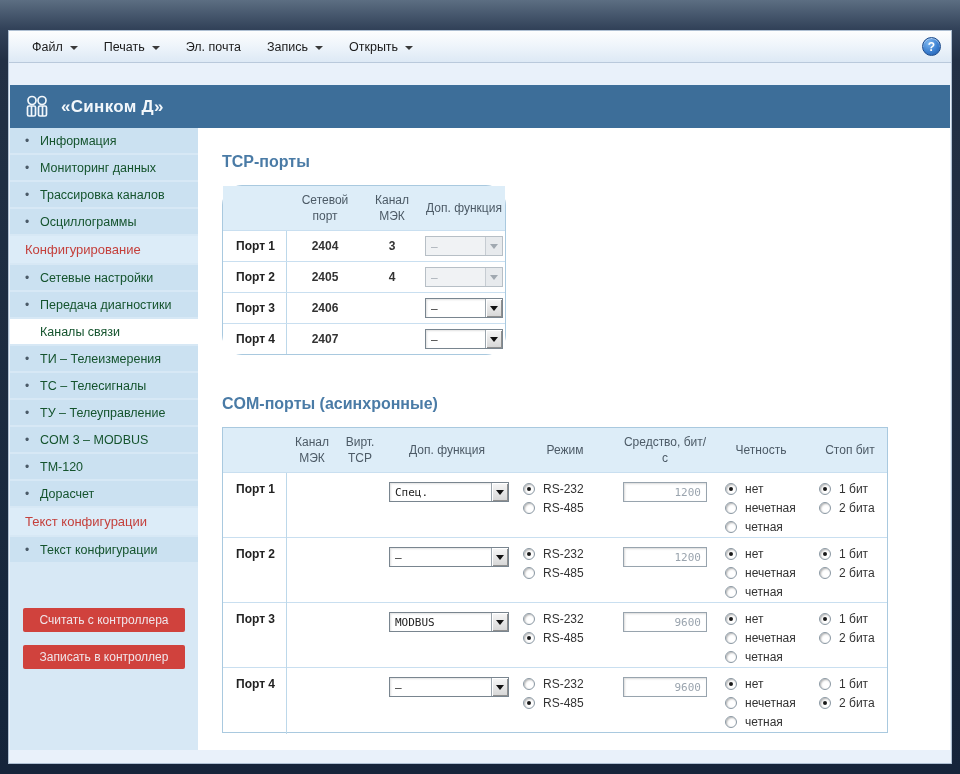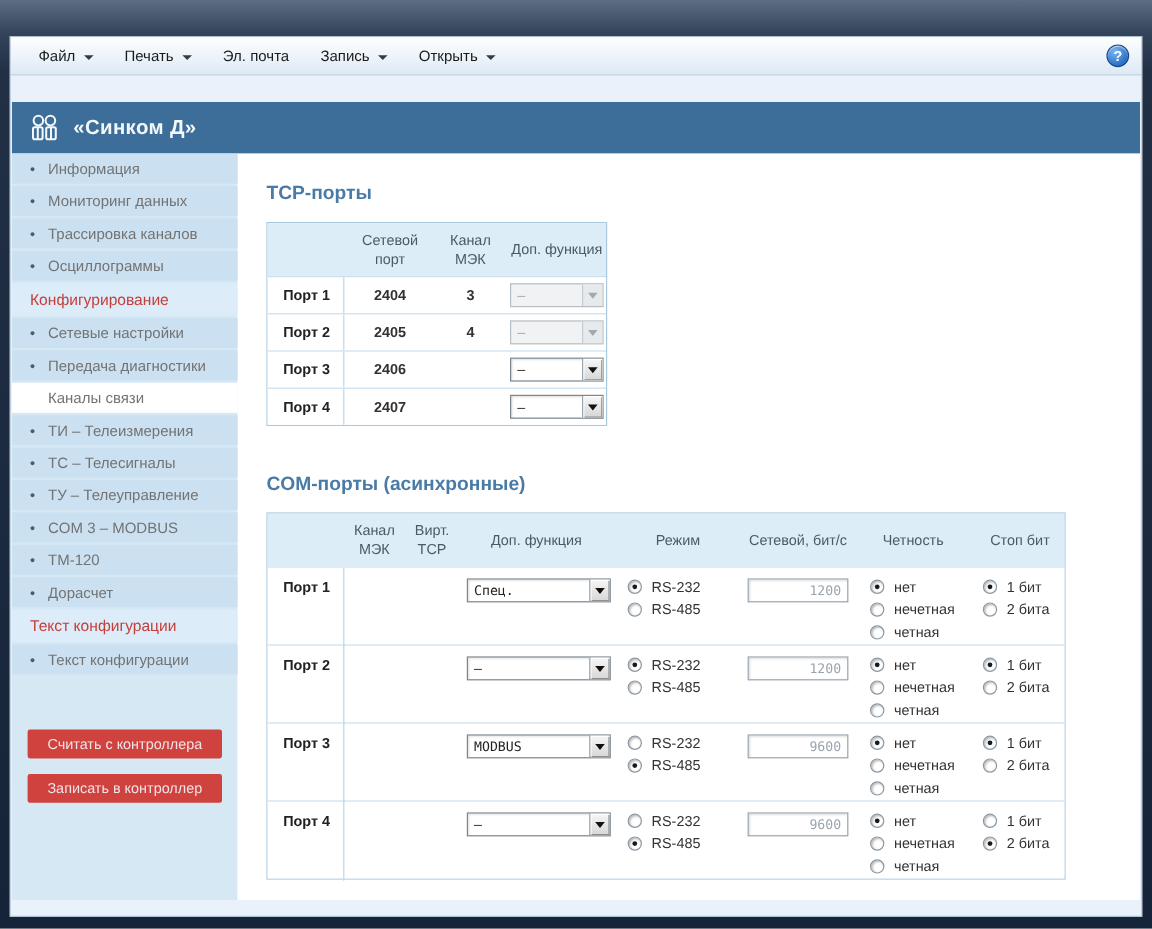--- a/index.html
+++ b/index.html
@@ -47,21 +47,21 @@
 
   
   .app-header { height:43px; background:#3d6e99; display:flex; align-items:center; padding-left:13px; gap:10px; flex:0 0 auto; }
   .brand { color:#f2f7fb; font-size:17px; font-weight:bold; letter-spacing:.3px; }
 
   .app-body { flex:1; display:flex; min-height:0; }
 
   
   .sidebar { width:188px; flex:0 0 auto; background:#d7e8f5; display:flex; flex-direction:column; }
   .side-item { height:25px; margin-bottom:2px; background:#cbe1f1; display:flex; align-items:center;
-    padding-left:30px; position:relative; font-size:12.5px; color:#737373; cursor:pointer; }
+    padding-left:30px; position:relative; font-size:12.5px; color:#14532d; cursor:pointer; }
   .side-item::before { content:"•"; position:absolute; left:15px; color:#4a5a68; font-size:12px; }
   .side-item.section { background:#dcecf8; color:#c4403c; font-size:13px; padding-left:15px; height:27px; }
   .side-item.section::before { content:""; }
   .side-item.active { background:#ffffff; }
   .side-item.active::before { content:""; }
   .side-actions { margin-top:44px; display:flex; flex-direction:column; gap:13px; align-items:center; }
   .red-btn { width:162px; height:24px; background:#d0423d; border:none; border-radius:2px;
     color:#f0e4e9; font-size:12px; font-family:"Liberation Sans",sans-serif; cursor:pointer; }
 
   
@@ -72,21 +72,21 @@
   
   .grid-table { margin-top:14px; border:1px solid #a9c9df; }
   .g-row { display:grid; background:#fff; border-top:1px solid #c9dff0; }
   .g-head { display:grid; background:#ddedf8; border-top:none; }
   .cell { font-size:12px; color:#333; }
   .hcell { display:flex; align-items:center; justify-content:center; text-align:center; color:#4c5a66;
     padding:6px 3px; line-height:1.35; font-size:12px; }
   .label-cell { font-weight:bold; color:#222; border-right:1px solid #bdd8ea; padding-left:13px; display:flex; }
 
   
-  .tcp { width:284px; }
+  .tcp { width:284px;border-radius:20px; }
   .tcp .g-head, .tcp .g-row { grid-template-columns:64px 76px 58px 86px; }
   .tcp .g-head { height:44px; }
   .tcp .g-row { height:31px; }
   .tcp .label-cell { align-items:center; }
   .num-cell { display:flex; align-items:center; justify-content:center; font-weight:bold; color:#333; }
   .tcp .dd-wrap { display:flex; align-items:center; justify-content:center; }
 
   
   .com { width:666px; }
   .com .g-head, .com .g-row { grid-template-columns:64px 50px 46px 128px 108px 92px 100px 78px; }
@@ -267,21 +267,21 @@
 
             <div class="section-title com">COM-порты (асинхронные)</div>
 
             <div class="grid-table com">
               <div class="g-head">
                 <div class="hcell"></div>
                 <div class="hcell">Канал МЭК</div>
                 <div class="hcell">Вирт. TCP</div>
                 <div class="hcell">Доп. функция</div>
                 <div class="hcell">Режим</div>
-                <div class="hcell">Сетевой, бит/с</div>
+                <div class="hcell">Средство, бит/с</div>
                 <div class="hcell">Четность</div>
                 <div class="hcell">Стоп бит</div>
               </div>
 
               <div class="g-row">
                 <div class="cell label-cell">Порт 1</div>
                 <div class="cell"></div>
                 <div class="cell"></div>
                 <div class="cell func-cell">
                   <div class="dd">

